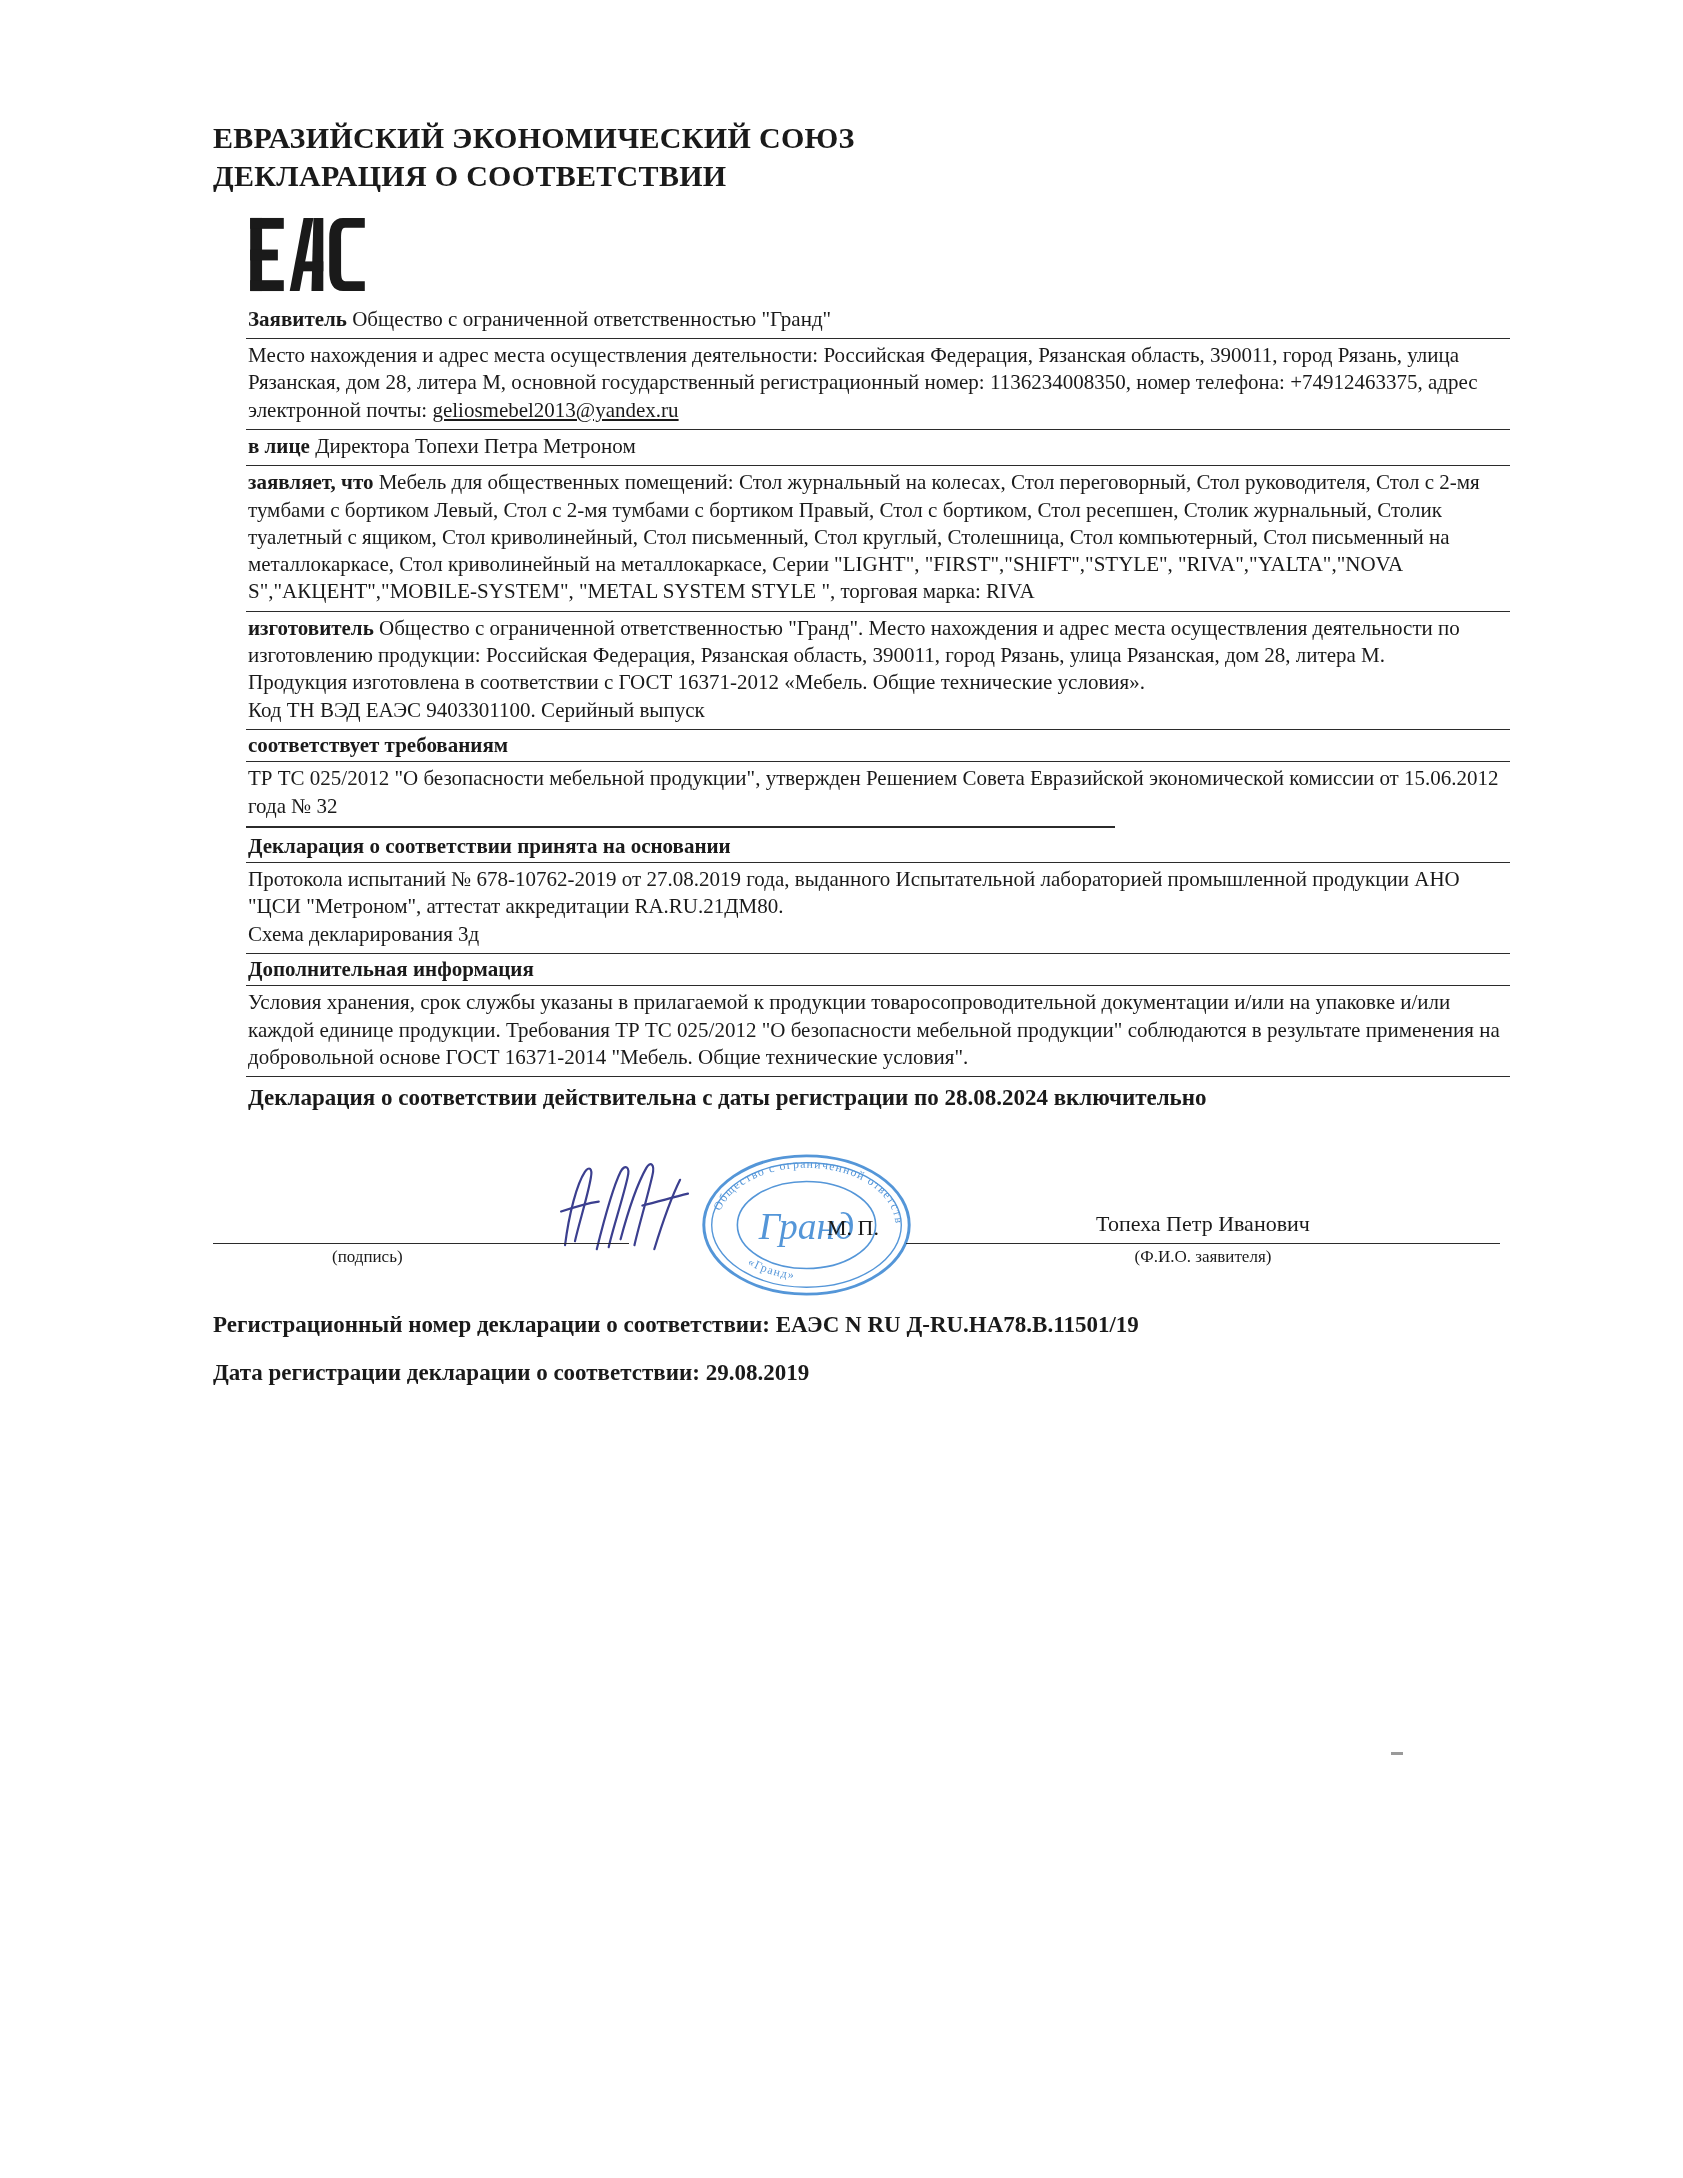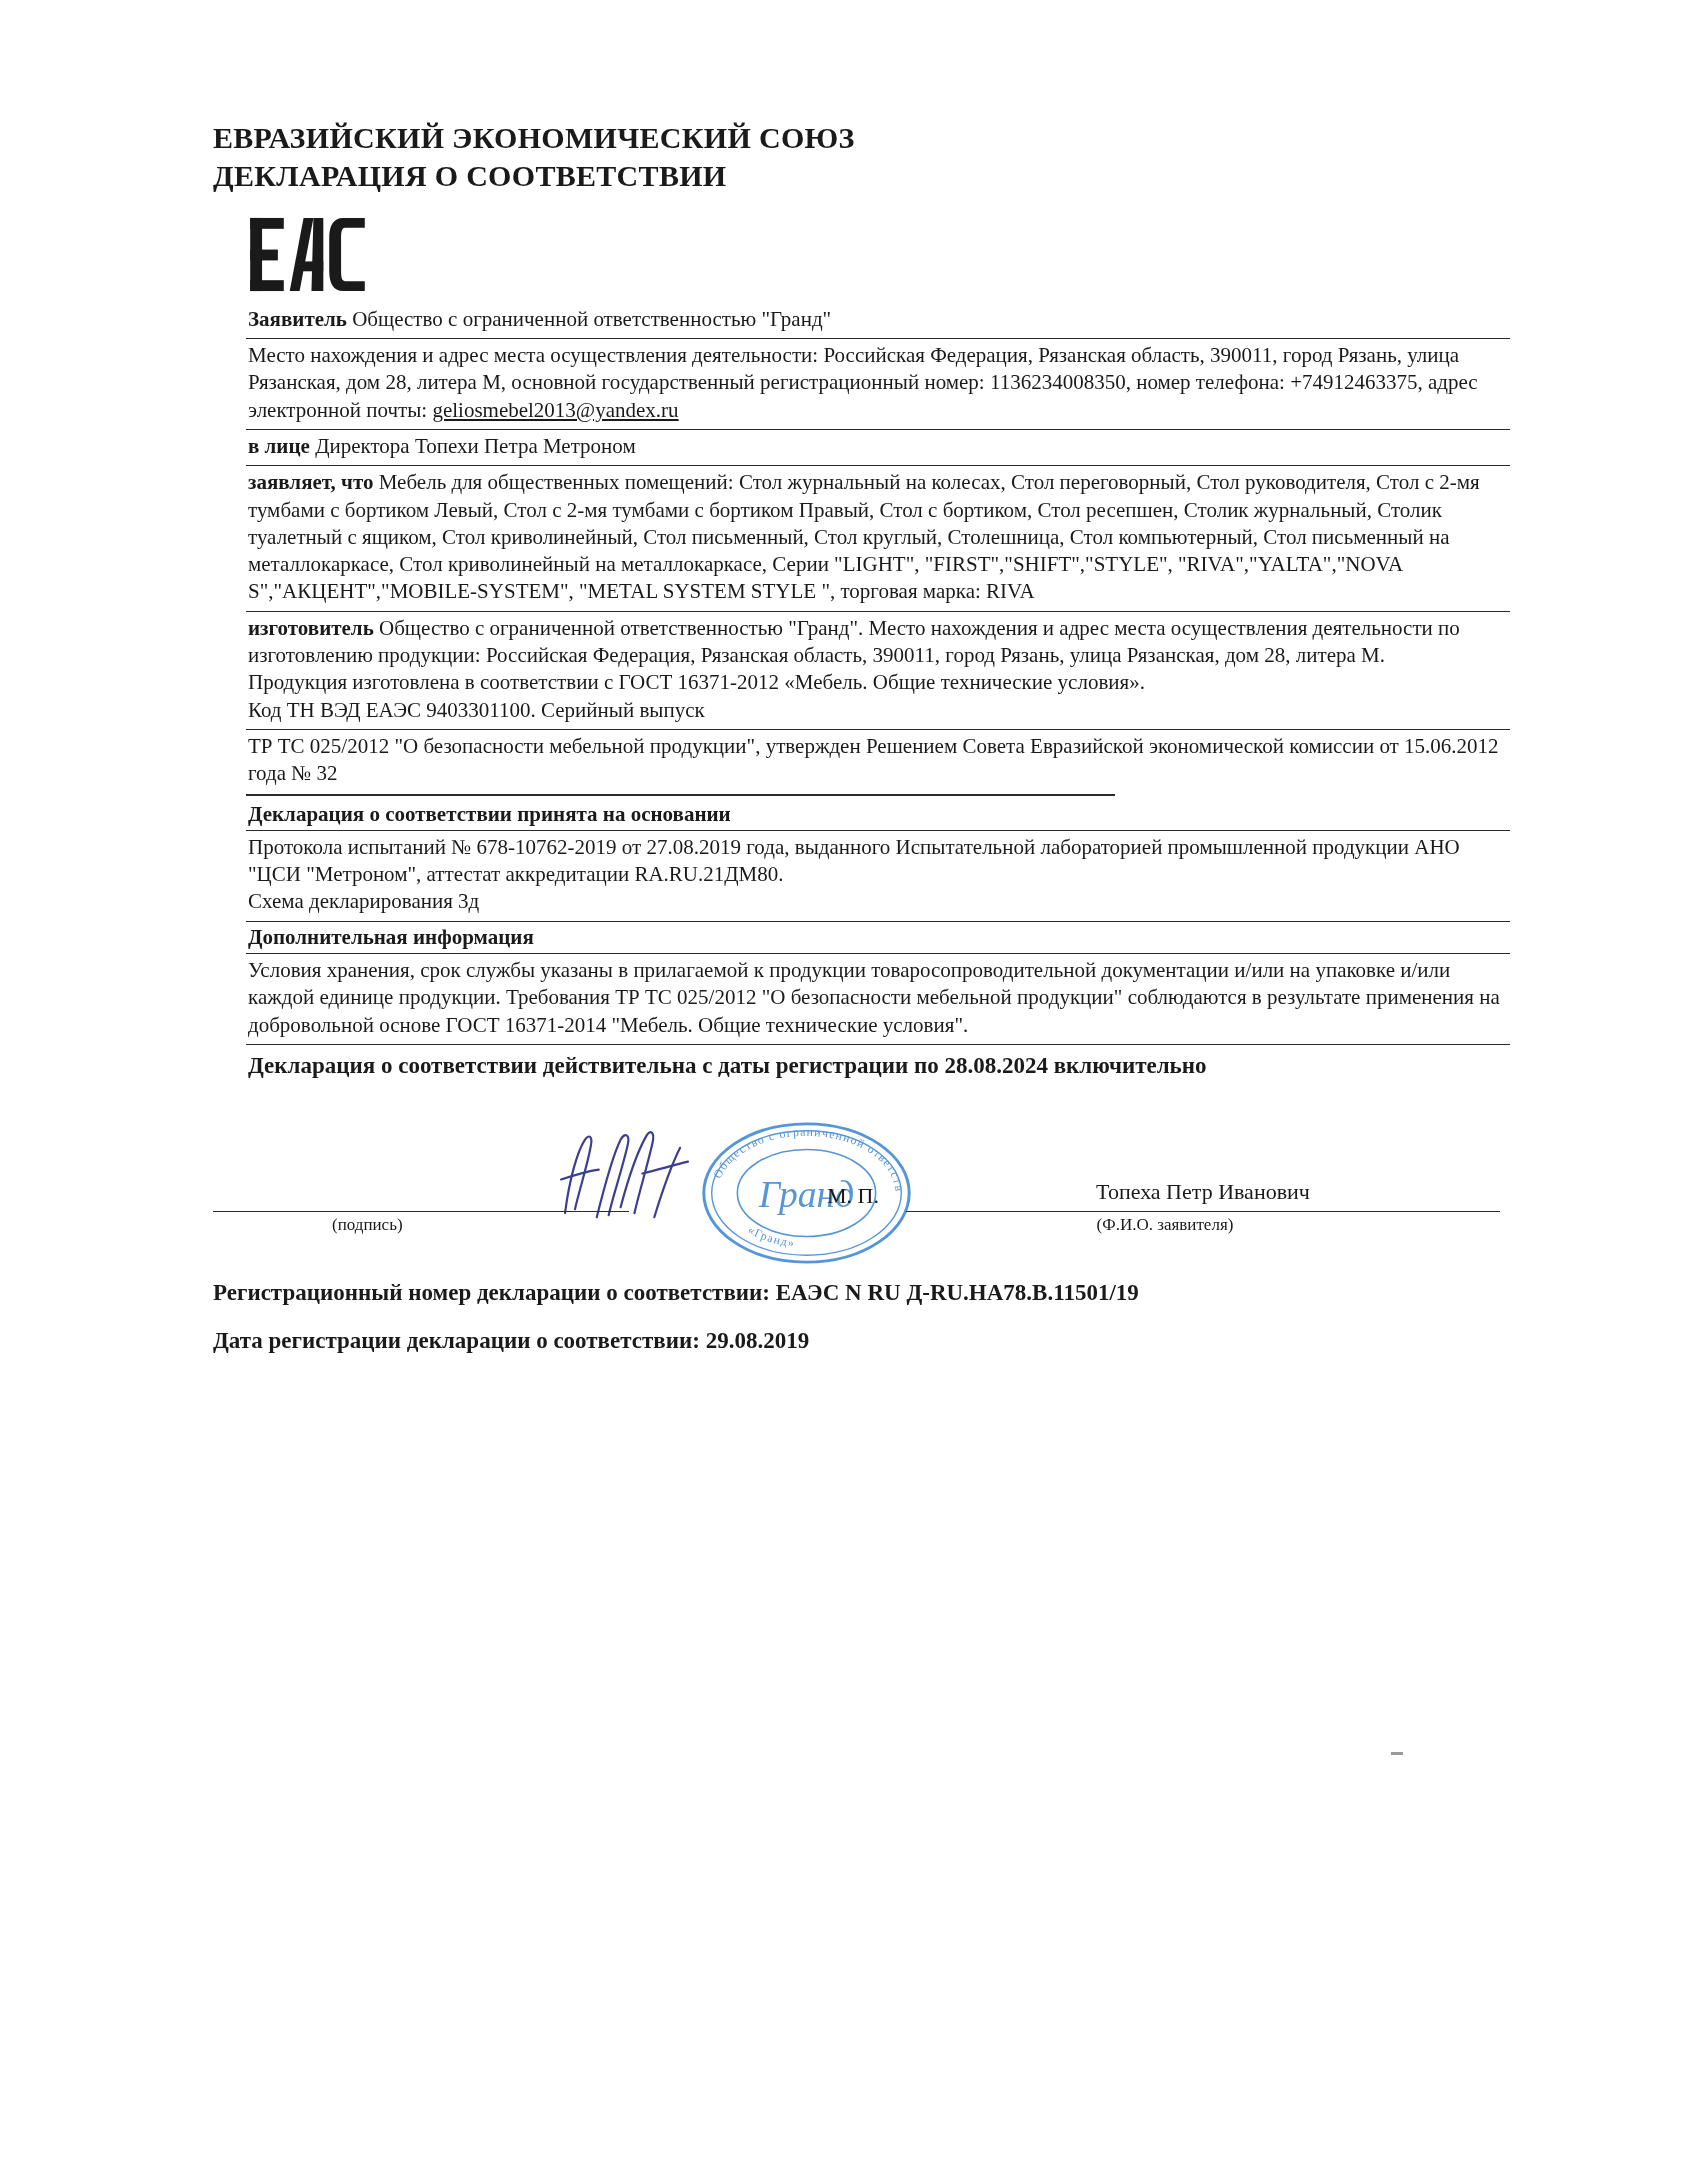--- a/index.html
+++ b/index.html
@@ -115,21 +115,21 @@
   .sig-name {
     position: absolute;
     left: 693px;
     top: 87px;
     width: 594px;
     text-align: center;
     font-size: 22px;
   }
   .sig-cap-right {
     position: absolute;
-    left: 655px;
+    left: 693px;
     top: 123px;
     width: 594px;
     text-align: center;
     font-size: 17px;
   }
 
   
   .handsign {
     position: absolute;
     left: 342px;
@@ -215,20 +215,23 @@
       <span class="txt">Мебель для общественных помещений:  Стол журнальный на колесах, Стол переговорный, Стол руководителя, Стол с 2-мя тумбами с бортиком Левый, Стол с 2-мя тумбами с бортиком Правый, Стол с бортиком, Стол ресепшен, Столик журнальный, Столик туалетный с ящиком, Стол криволинейный, Стол письменный, Стол круглый, Столешница, Стол компьютерный, Стол письменный на металлокаркасе, Стол криволинейный на металлокаркасе, Серии "LIGHT", "FIRST","SHIFT","STYLE", "RIVA","YALTA","NOVA S","АКЦЕНТ","MOBILE-SYSTEM", "METAL SYSTEM STYLE ", торговая марка: RIVA</span>
     </div>
 
     <div class="row">
       <span class="lbl">изготовитель</span>
       <span class="txt">Общество с ограниченной ответственностью "Гранд". Место нахождения и адрес места осуществления деятельности по изготовлению продукции: Российская Федерация, Рязанская область, 390011, город Рязань, улица Рязанская, дом 28, литера М.</span>
       <div class="txt">Продукция изготовлена в соответствии с  ГОСТ 16371-2012 «Мебель. Общие технические условия».</div>
       <div class="txt">Код ТН ВЭД ЕАЭС 9403301100. Серийный выпуск</div>
     </div>
 
+    <div class="row row-tight">
+      <span class="lbl">соответствует требованиям</span>
+    </div>
 
     <div class="row underline-partial2">
       <span class="txt">ТР ТС 025/2012 "О безопасности мебельной продукции", утвержден Решением Совета Евразийской экономической комиссии от 15.06.2012 года № 32</span>
     </div>
 
     <div class="row row-tight" style="margin-top:6px;">
       <span class="lbl">Декларация о соответствии принята на основании</span>
     </div>
 
     <div class="row">

